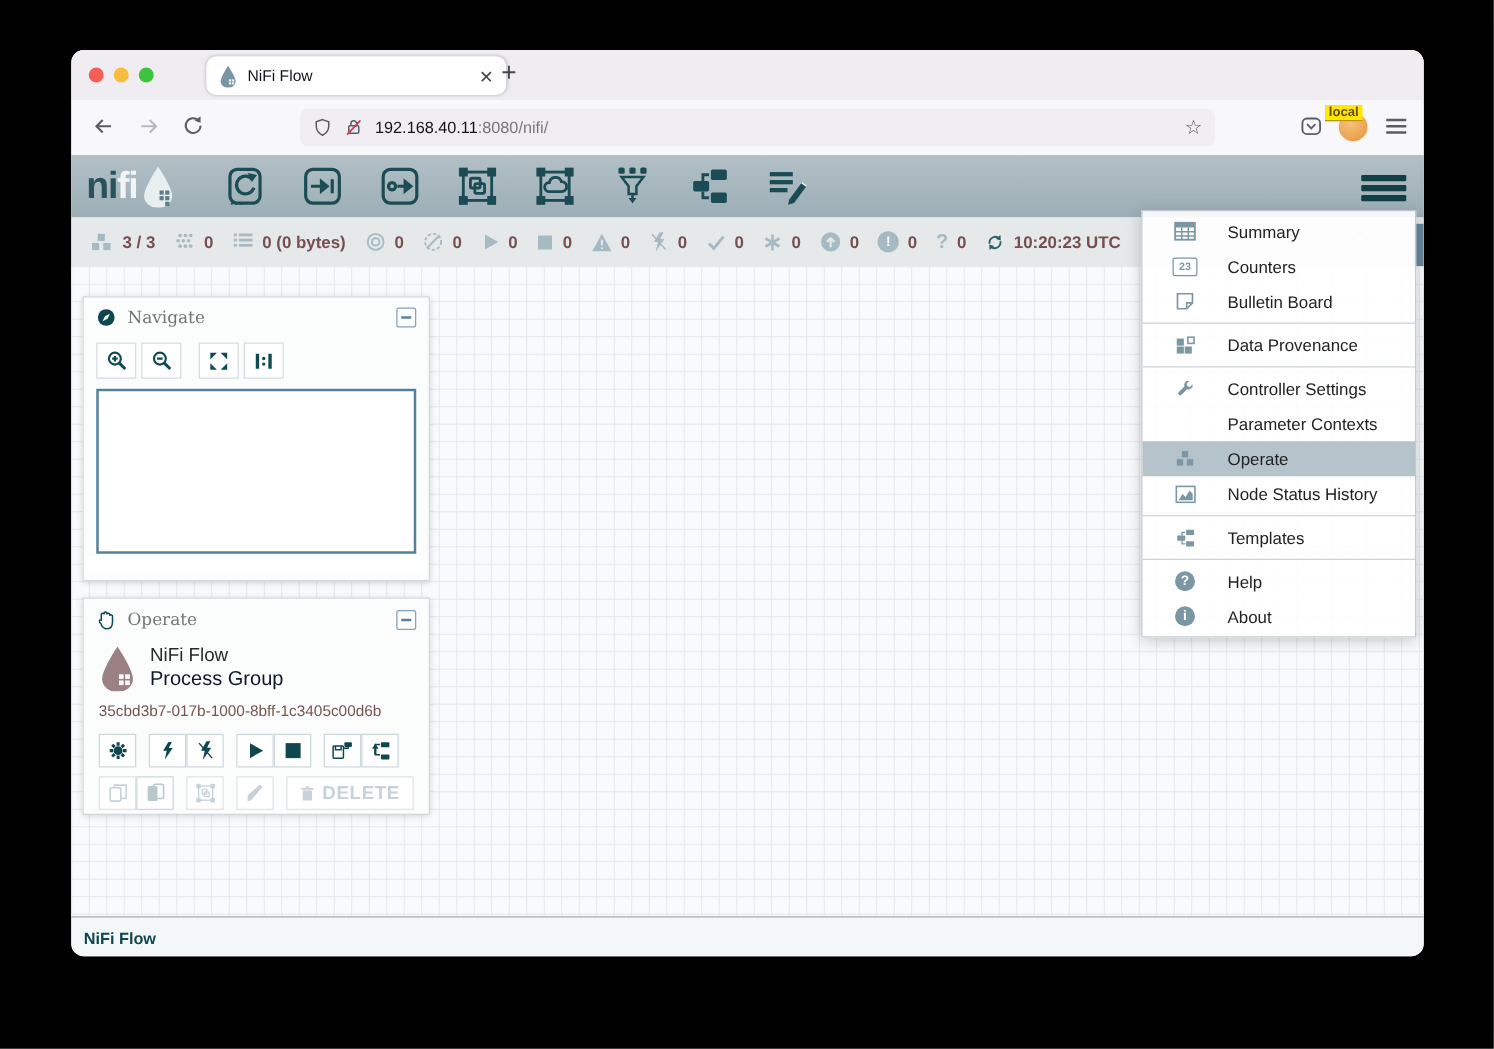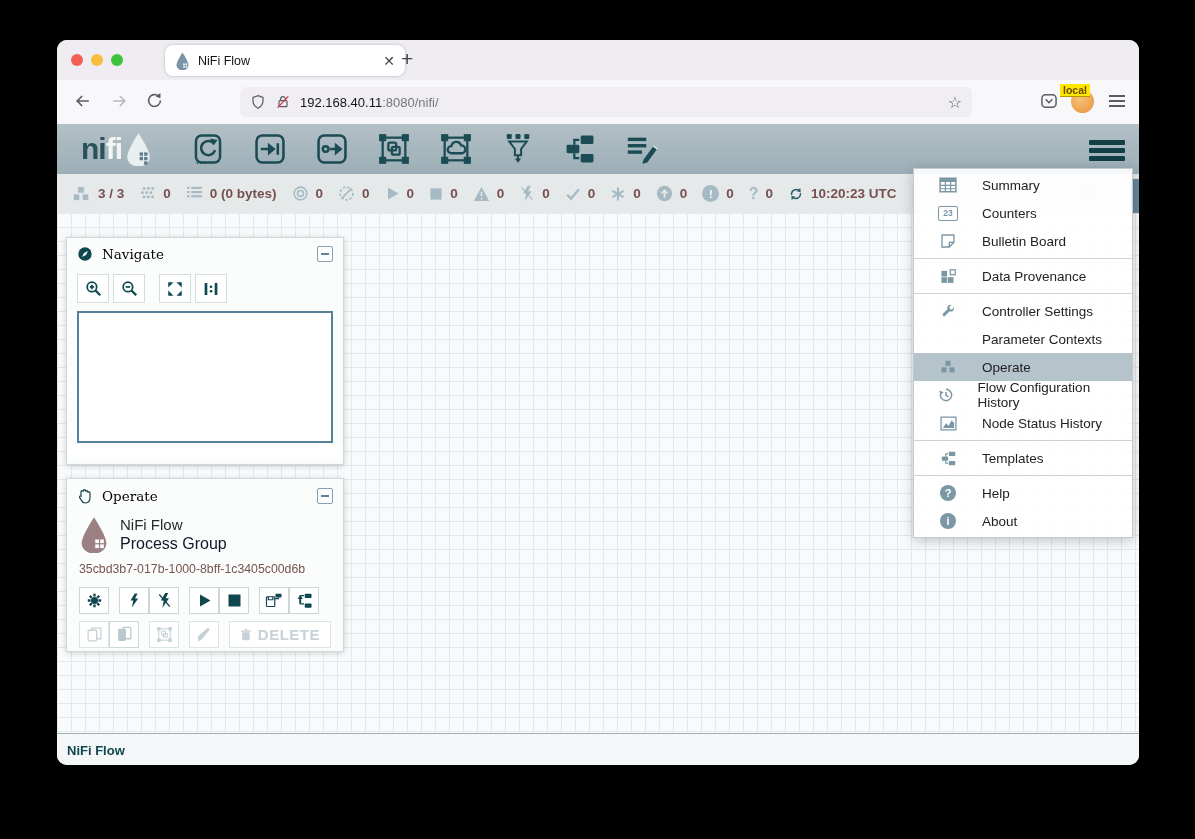--- a/index.html
+++ b/index.html
@@ -21,21 +21,21 @@
   .urlfield{position:absolute;left:183px;top:7px;width:712px;height:30px;background:#f0eef3;border-radius:6px;display:flex;align-items:center;padding:0 10px;gap:9px}
   .url-host{font-size:13px;color:#15141a}
   .url-rest{font-size:13px;color:#77767f}
   .url-star{margin-left:auto;color:#5b5b66;font-size:16px}
   .pocket{position:absolute;left:982px;top:11px;color:#5b5b66}
   .avatar{position:absolute;left:1014px;top:10px;width:23px;height:23px;border-radius:50%;background:radial-gradient(circle at 40% 35%,#f6c27a,#e8913c)}
   .profile-badge{position:absolute;left:1003px;top:4px;background:#ffe800;color:#6a4a00;font-size:10.5px;font-weight:bold;padding:0 3px;border-bottom:1px solid #b89400}
   .ff-burger{position:absolute;left:1052px;top:15px;width:16px}
   .ff-burger div{height:1.8px;background:#5b5b66;margin-bottom:3.2px}
   
-  .nifitoolbar{position:absolute;left:0;top:84px;right:0;height:50px;background:linear-gradient(#b3c0c6,#9caeb6);display:flex;align-items:center;padding:0 24px}
+  .nifitoolbar{position:absolute;left:0;top:84px;right:0;height:50px;background:linear-gradient(#b3c0c6,#9caeb6);display:flex;align-items:center;padding:0 12px}
   .logo{display:flex;align-items:center}
   .logo-txt{font-size:30px;font-weight:bold;letter-spacing:-1px;line-height:1}
   .logo-ni{color:#2a525c}.logo-fi{color:#f3f5f5}
   .components{display:flex;gap:26px;margin-left:38px;color:#1b4b54}
   .comp{width:36px;height:36px;display:flex;align-items:center;justify-content:center}
   .nifi-burger{position:absolute;right:14px;top:16px;width:36px}
   .nifi-burger div{height:5px;background:#123f46;margin-bottom:3px;border-radius:1px}
   
   .statusbar{position:absolute;left:0;top:134px;right:0;height:39px;background:#e5e9ea;border-bottom:1px solid #c6ced1;display:flex;align-items:center;padding:0 0 16px 14px;gap:15px;font-size:13.5px;color:#774f4f;font-weight:600}
   .sitem{display:flex;align-items:center;gap:7px;white-space:nowrap}
@@ -46,21 +46,21 @@
   .right-accent{position:absolute;right:0;top:139px;width:8px;height:34px;background:#67879a}
   
   .canvas{position:absolute;left:0;top:173px;right:0;height:520px;background:#f8fafb;background-image:linear-gradient(#e3e8ea 1px,transparent 1px),linear-gradient(90deg,#e3e8ea 1px,transparent 1px);background-size:14px 14px}
   .breadcrumbbar{position:absolute;left:0;top:693px;right:0;height:32px;background:#f4f7f8;border-top:1px solid #a2b0b5;display:flex;align-items:center;padding:0 10px}
   .breadcrumb{font-size:13px;font-weight:bold;color:#0f474f}
   
   .panel{position:absolute;background:#fbfdfd;border:1px solid #d2d8da;box-shadow:0 1px 6px rgba(0,0,0,.18)}
   .panel-nav{left:9px;top:197px;width:276px;height:226px}
   .panel-op{left:9px;top:438px;width:276px;height:172px}
   .panel-head{display:flex;align-items:center;gap:9px;padding:8px 10px 4px;color:#0f474f}
-  .panel-title{font-family:"DejaVu Serif",serif;font-size:13.5px;color:#000000}
+  .panel-title{font-family:"DejaVu Serif",serif;font-size:13.5px;color:#737373}
   .collapse{margin-left:auto;width:14px;height:14px;border:1px solid #88a0b2;border-radius:2px;display:flex;align-items:center;justify-content:center}
   .collapse i{display:block;width:8px;height:2px;background:#5c819a}
   .nav-tools{display:flex;gap:4px;padding:8px 10px 4px}
   .toolbtn{width:30px;height:27px;background:#fff;border:1px solid #d3dcdf;display:flex;align-items:center;justify-content:center;color:#0e4a53}
   .gapL{margin-left:10px}
   .minimap{margin:4px 10px 0;height:128px;background:#fff;border:2px solid #54809b}
   .nav-strip{margin:2px 1px 0;height:13px;background:#fff}
   .op-info{display:flex;gap:11px;padding:7px 12px 0;align-items:center}
   .op-name{font-size:15px;color:#262b2d}
   .op-type{font-size:16px;color:#0f172a;margin-top:2px}
@@ -656,30 +656,20 @@
               <rect x="8" y="2" width="8" height="8" transform="rotate(3 12 6)"></rect>
               <rect x="2.5" y="11" width="8" height="8"></rect>
               <rect x="13.5" y="11" width="8" height="8"></rect>
             </g>
           </svg>
         </span>
       <span>Operate</span>
     </div>
     <div class="menu-item">
       <span class="mi">
-        <svg width="16" height="16" viewBox="0 0 24 24" stroke="currentColor" stroke-width="2.2" fill="none">
-            <path d="M12 3.5 a8.5 8.5 0 1 1 -8.3 6.5"></path>
-            <polygon points="1.5,5.5 4.2,11.5 8.5,7.5" fill="currentColor" stroke="none"></polygon>
-            <path d="M12 7.5 v5 l3.8 2.2"></path>
-          </svg>
-        </span>
-      <span>Flow Configuration History</span>
-    </div>
-    <div class="menu-item">
-      <span class="mi">
         <svg width="17" height="15" viewBox="0 0 24 21" stroke="currentColor" stroke-width="1.8" fill="none">
             <rect x="1.5" y="1.5" width="21" height="18"></rect>
             <path d="M4 17 l4.5-7 3.5 3.5 4.5-7.5 3.5 4 V17z" fill="currentColor" stroke="none"></path>
           </svg>
         </span>
       <span>Node Status History</span>
     </div>
     <div class="menu-sep"></div>
     <div class="menu-item">
       <span class="mi">

